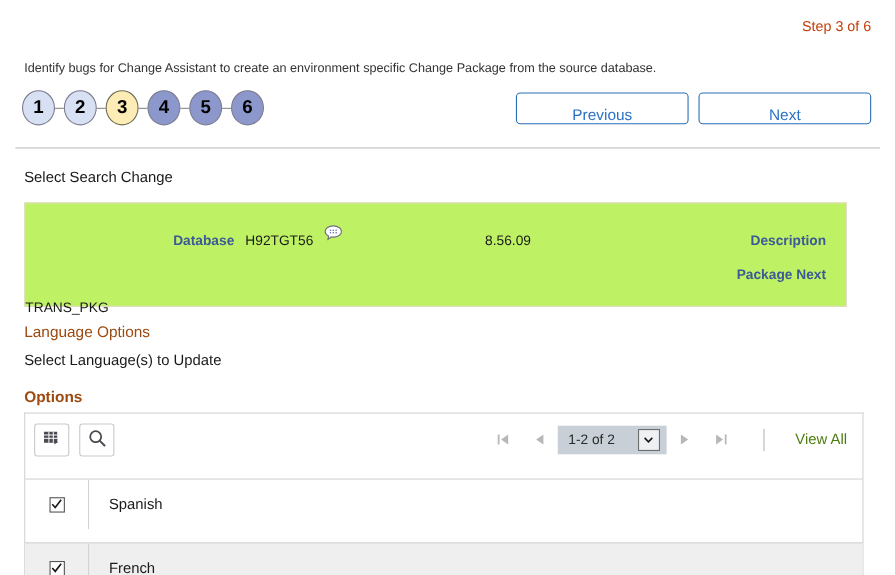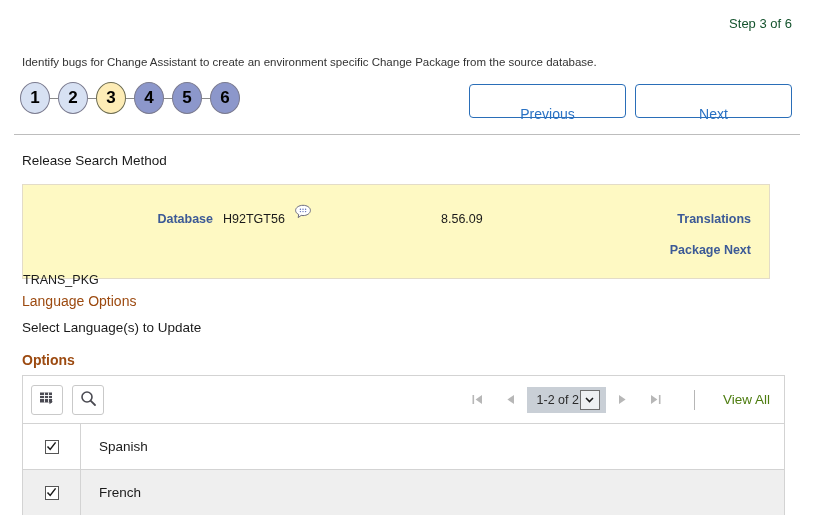--- a/index.html
+++ b/index.html
@@ -29,21 +29,21 @@
     letter-spacing: -0.2px;
     line-height: 24px;
     margin: 0;
     display: inline-block;
   }
   .step-counter {
     position: absolute;
     right: 22px;
     top: 16px;
     font-size: 13px;
-    color: #14532d;
+    color: #c2410c;
   }
 
   
   .intro-text {
     padding: 0 22px;
     margin-top: 10px;
     font-size: 11.5px;
     color: #333333;
     line-height: 16px;
   }
@@ -94,21 +94,21 @@
   .nav-btn {
     width: 157px;
     height: 29px;
     border: 1px solid #2a6eb8;
     border-radius: 4px;
     background: #ffffff;
     color: #2a72c4;
     font-size: 14px;
     font-family: "Liberation Sans", sans-serif;
     cursor: pointer;
-    padding: 16px;
+    padding: 6px;
     line-height: 27px;
     text-align: center;
   }
 
   
   .divider {
     height: 1px;
     background: #bdbdbd;
     margin: 8px 14px 0 14px;
   }
@@ -121,21 +121,21 @@
     color: #1a1a1a;
   }
 
   
   .info-box {
     margin: 16px 0 0 22px;
     width: 748px;
     height: 95px;
     border: 1px solid #e3dcc8;
     box-sizing: border-box;
-    background: #fef9c3;
+    background: #bef264;
     position: relative;
   }
   .info-grid {
     display: grid;
     grid-template-columns: 200px 218px 180px 140px;
     row-gap: 2px;
     padding-top: 20px;
   }
   .ib-label {
     text-align: right;
@@ -233,21 +233,21 @@
   }
   .pg-count {
     background: #c9cfd6;
     height: 26px;
     display: flex;
     align-items: center;
     padding: 0 6px 0 10px;
     font-size: 12.5px;
     color: #2b2b2b;
     cursor: pointer;
-    gap: 1px;
+    gap: 21px;
   }
   .pg-select-box {
     width: 18px;
     height: 18px;
     border: 1px solid #6d6d6d;
     background: #eef0f2;
     display: flex;
     align-items: center;
     justify-content: center;
   }
@@ -264,20 +264,21 @@
     padding-right: 6px;
     margin-left: 16px;
   }
 
   .grid-row {
     display: flex;
     align-items: center;
     height: 46px;
     border-top: 1px solid #d3d3d3;
     box-sizing: border-box;
+    margin-top: 12px;
   }
   .grid-row.alt { background: #efefef; }
   .cell-check {
     width: 58px;
     display: flex;
     align-items: center;
     justify-content: center;
     align-self: stretch;
     border-right: 1px solid #d3d3d3;
     box-sizing: border-box;
@@ -336,21 +337,21 @@
   </div>
 
   <div class="nav-buttons">
     <button class="nav-btn">Previous</button>
     <button class="nav-btn">Next</button>
   </div>
 </div>
 
 <div class="divider"></div>
 
-<div class="section-label">Release Search Method</div>
+<div class="section-label">Select Search Change</div>
 
 <div class="info-box">
   <div class="info-grid">
 
     <div class="ib-label">Database</div>
     <div class="ib-value">
       <span>H92TGT56</span>
       <span class="comment-icon">
         <svg width="18" height="16" viewBox="0 0 18 16">
           <path d="M9 1.3C4.9 1.3 1.6 3.6 1.6 6.4c0 1.7 1.2 3.2 3.1 4.1l-.5 3.1 3-2.2c.6.1 1.2.2 1.8.2 4.1 0 7.4-2.3 7.4-5.2S13.1 1.3 9 1.3z" fill="#ffffff" stroke="#6b6b7d" stroke-width="1"></path>
@@ -358,21 +359,21 @@
           <circle cx="9" cy="5.3" r="0.7" fill="#5b6bb5"></circle>
           <circle cx="11.6" cy="5.3" r="0.7" fill="#5b6bb5"></circle>
           <circle cx="6.4" cy="7.6" r="0.7" fill="#5b6bb5"></circle>
           <circle cx="9" cy="7.6" r="0.7" fill="#5b6bb5"></circle>
           <circle cx="11.6" cy="7.6" r="0.7" fill="#5b6bb5"></circle>
         </svg>
       </span>
     </div>
     <div class="ib-value">8.56.09</div>
 
-    <div class="ib-label">Translations</div>
+    <div class="ib-label">Description</div>
     <div class="ib-value"></div>
     <div class="ib-label"></div>
     <div class="ib-value"></div>
 
     <div class="ib-label">Package Next</div>
     <div class="ib-value">TRANS_PKG</div>
     <div class="ib-label"></div>
     <div class="ib-value"></div>
 
   </div>

